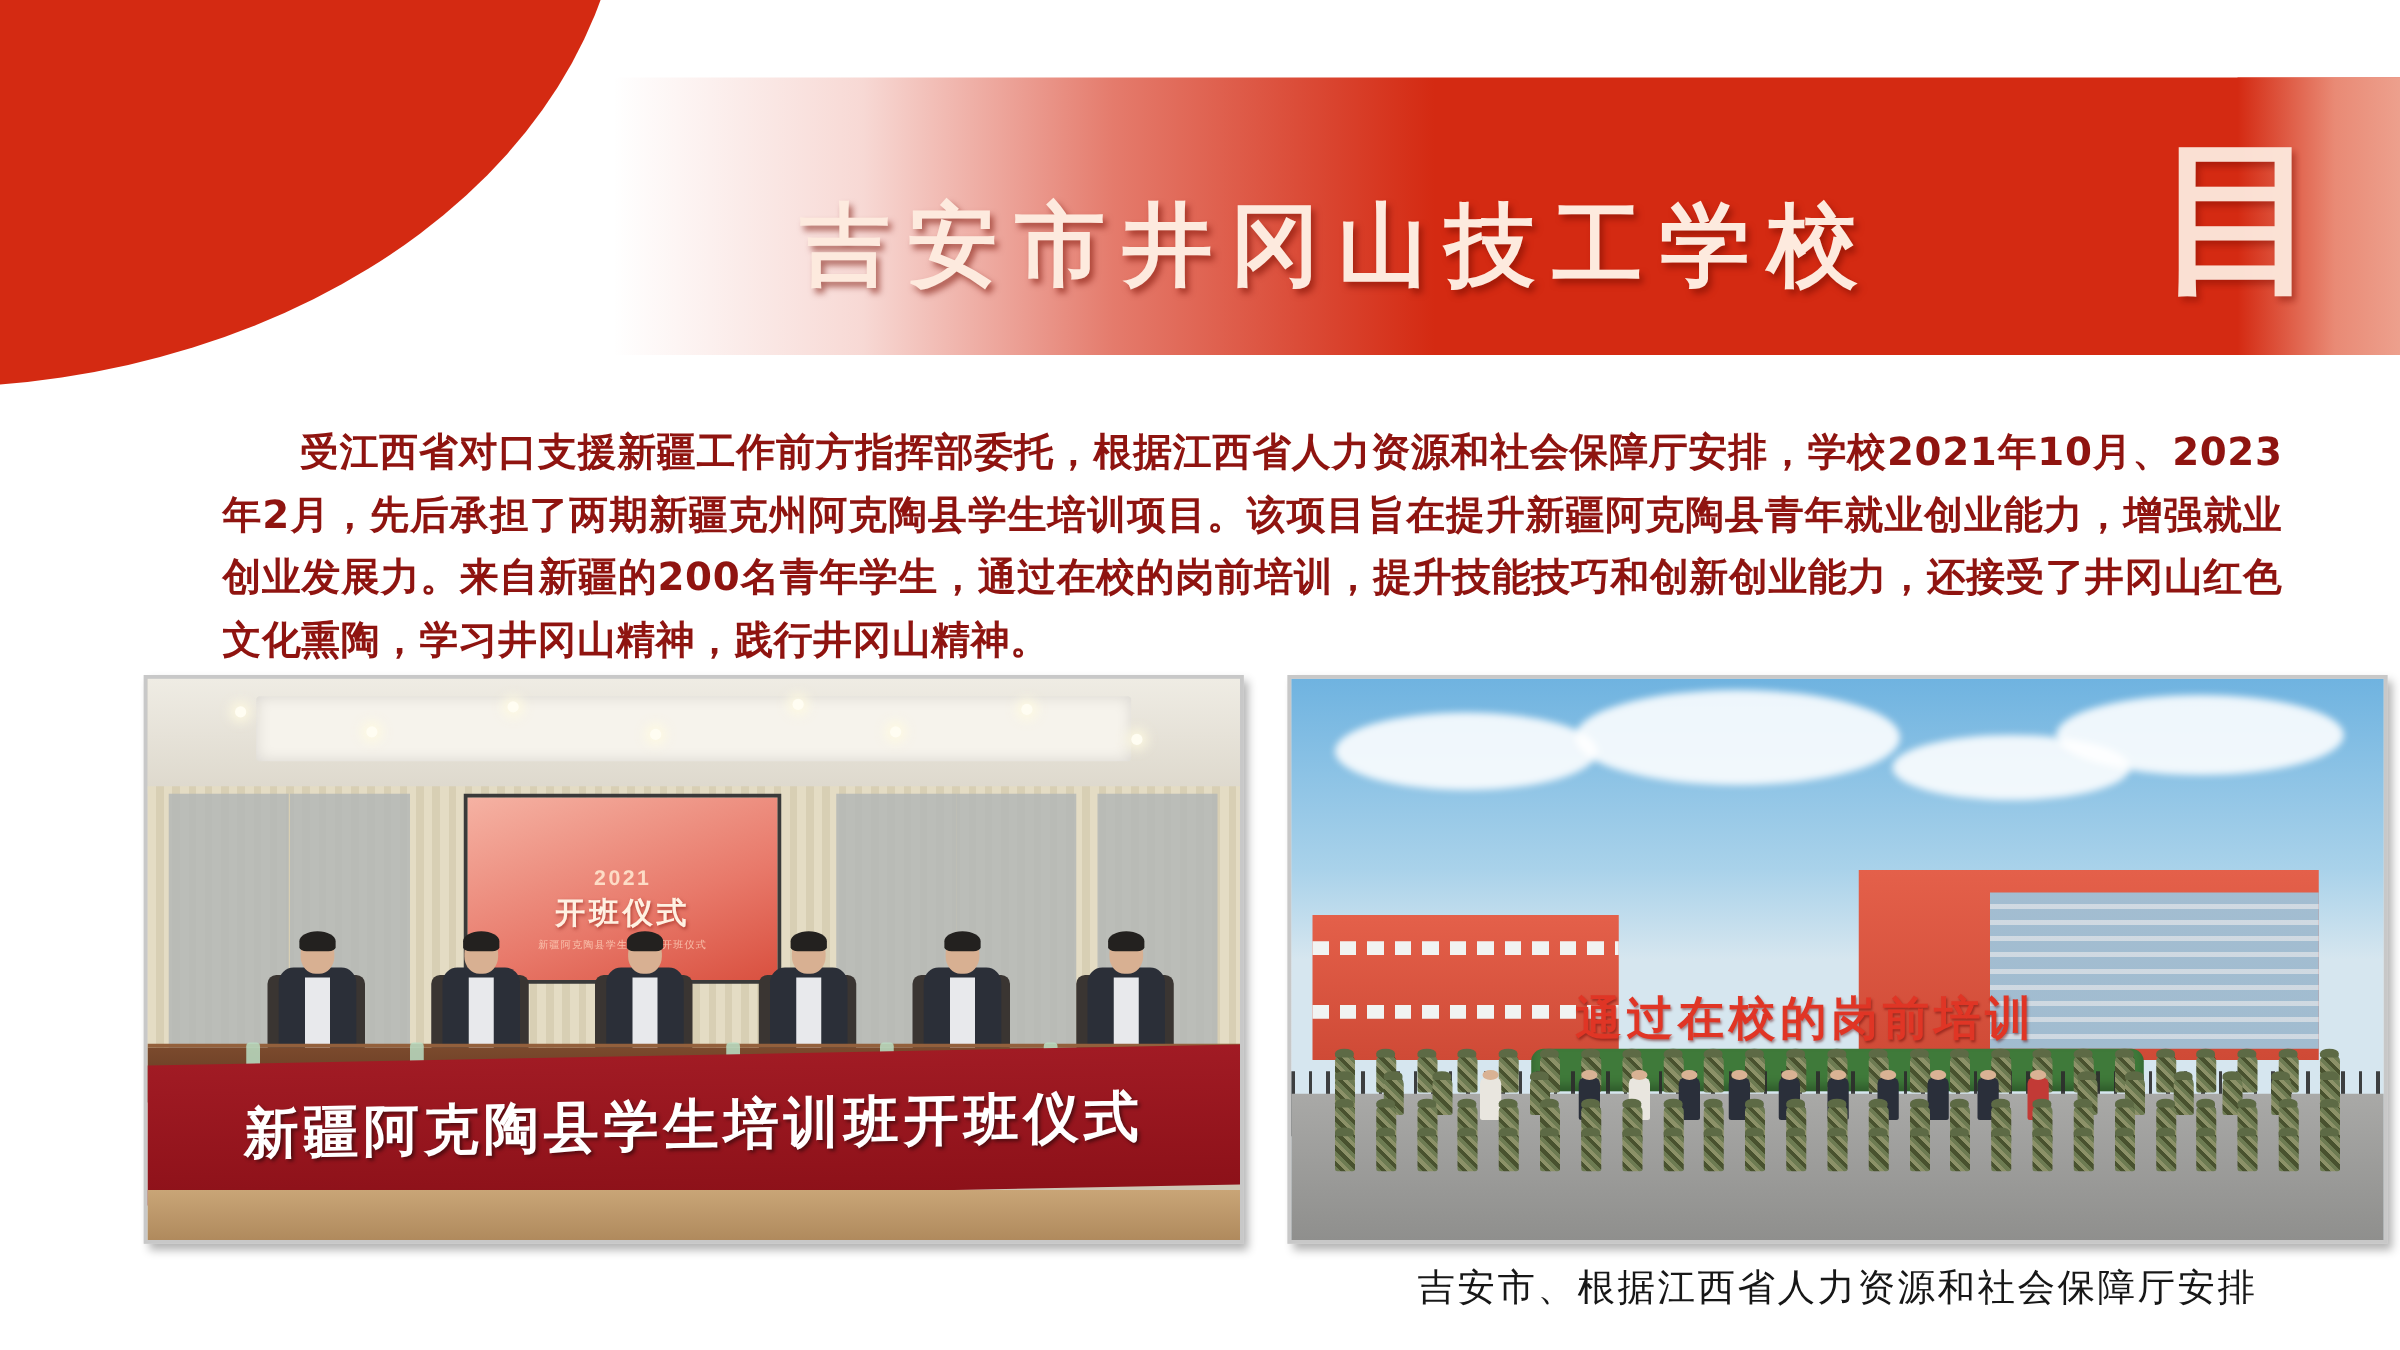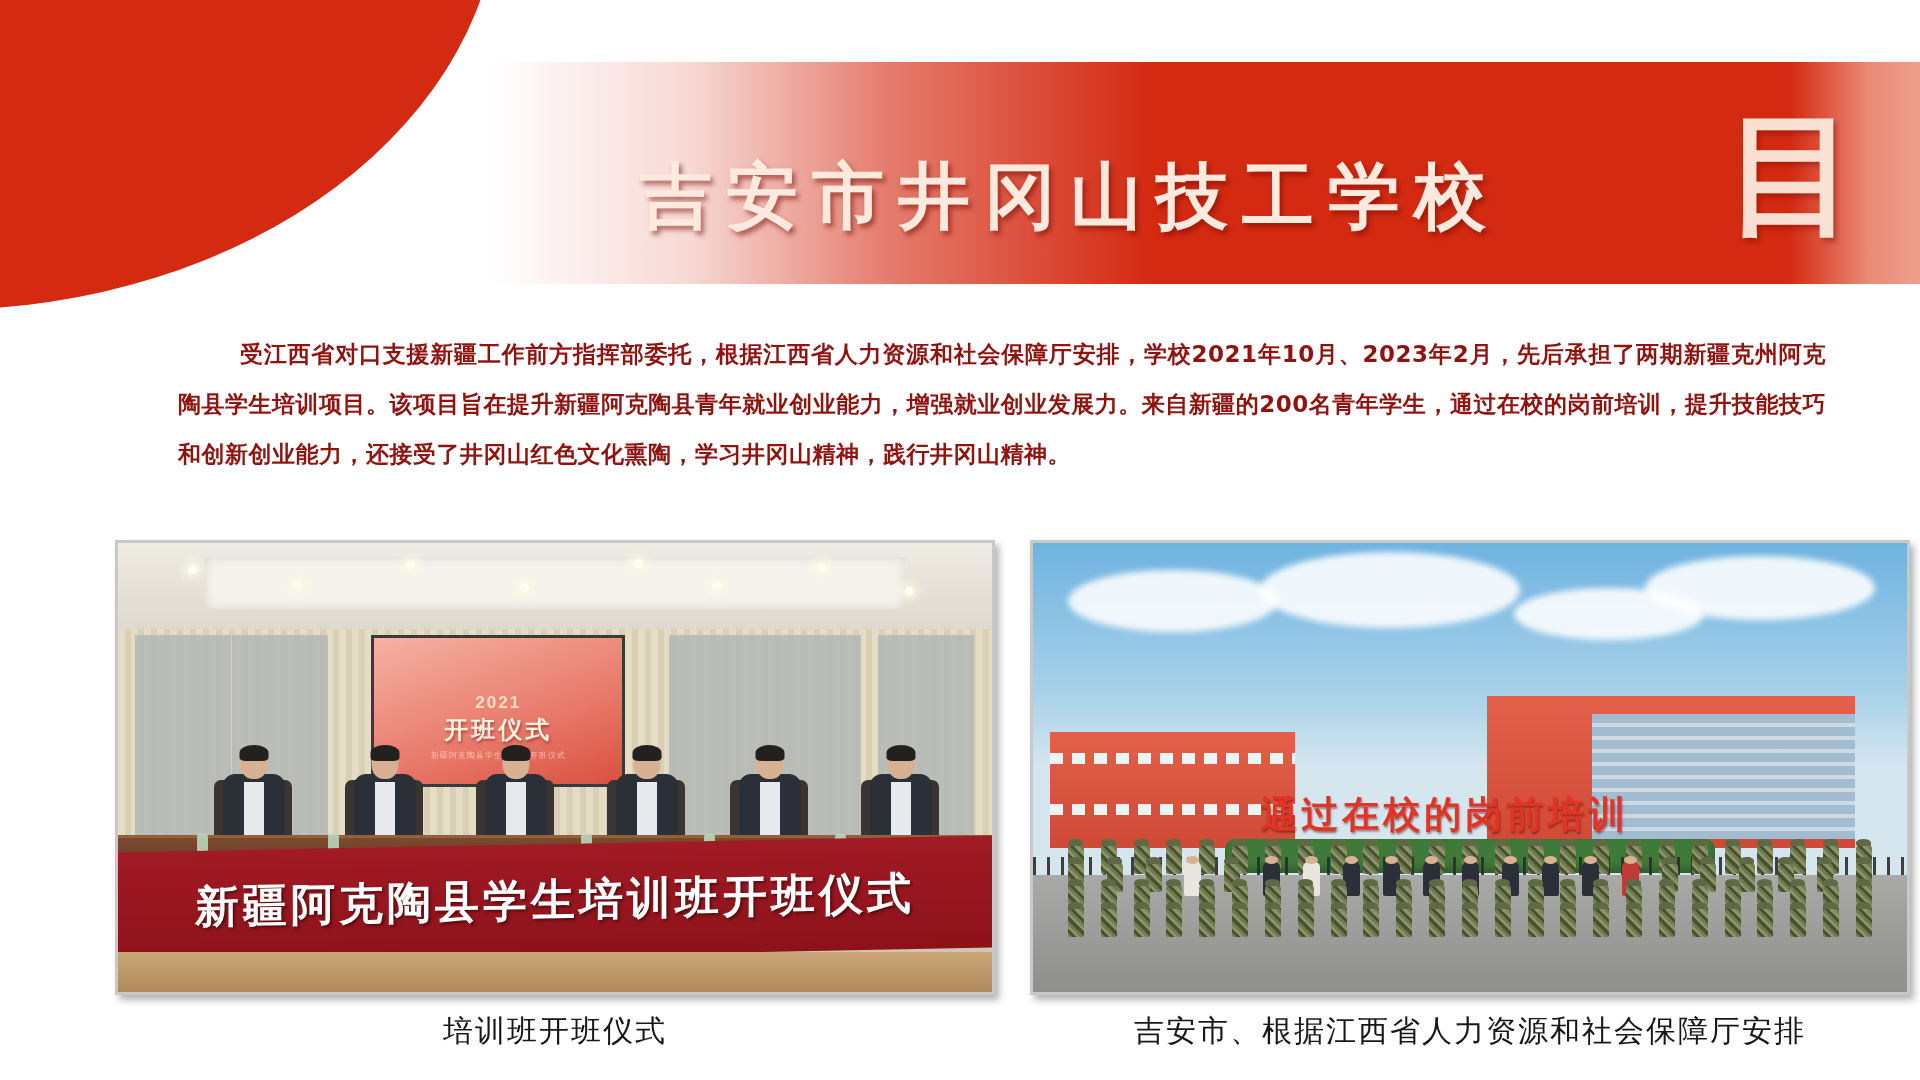--- a/index.html
+++ b/index.html
@@ -79,21 +79,21 @@
   }
 
   
   .body-copy {
     position: absolute;
     left: 178px;
     top: 306px;
     width: 1648px;
     z-index: 5;
     font-family: "DejaVu Sans", "Liberation Sans", sans-serif;
-    font-size: 23px;
+    font-size: 31px;
     font-weight: bold;
     line-height: 50px;
     color: #8f1410;
     text-align: justify;
     text-justify: inter-character;
     text-indent: 62px;
     letter-spacing: 0.5px;
   }
 
   
@@ -387,21 +387,20 @@
         <div class="bottle" style="left:53%"></div>
         <div class="bottle" style="left:67%"></div>
         <div class="bottle" style="left:82%"></div>
 
         <div class="banner-red">
           <span>新疆阿克陶县学生培训班开班仪式</span>
         </div>
         <div class="stage-front"></div>
       </div>
     </div>
-    <figcaption class="photo-caption">培训班开班仪式</figcaption>
   </figure>
 
   <figure class="photo-card right" style="margin:0;">
     <div class="photo-frame">
       <div class="yard">
         <span class="cloud" style="left:4%;top:6%;width:210px;height:62px"></span>
         <span class="cloud" style="left:26%;top:2%;width:260px;height:76px"></span>
         <span class="cloud" style="left:55%;top:10%;width:190px;height:52px"></span>
         <span class="cloud" style="left:70%;top:3%;width:230px;height:64px"></span>
 

